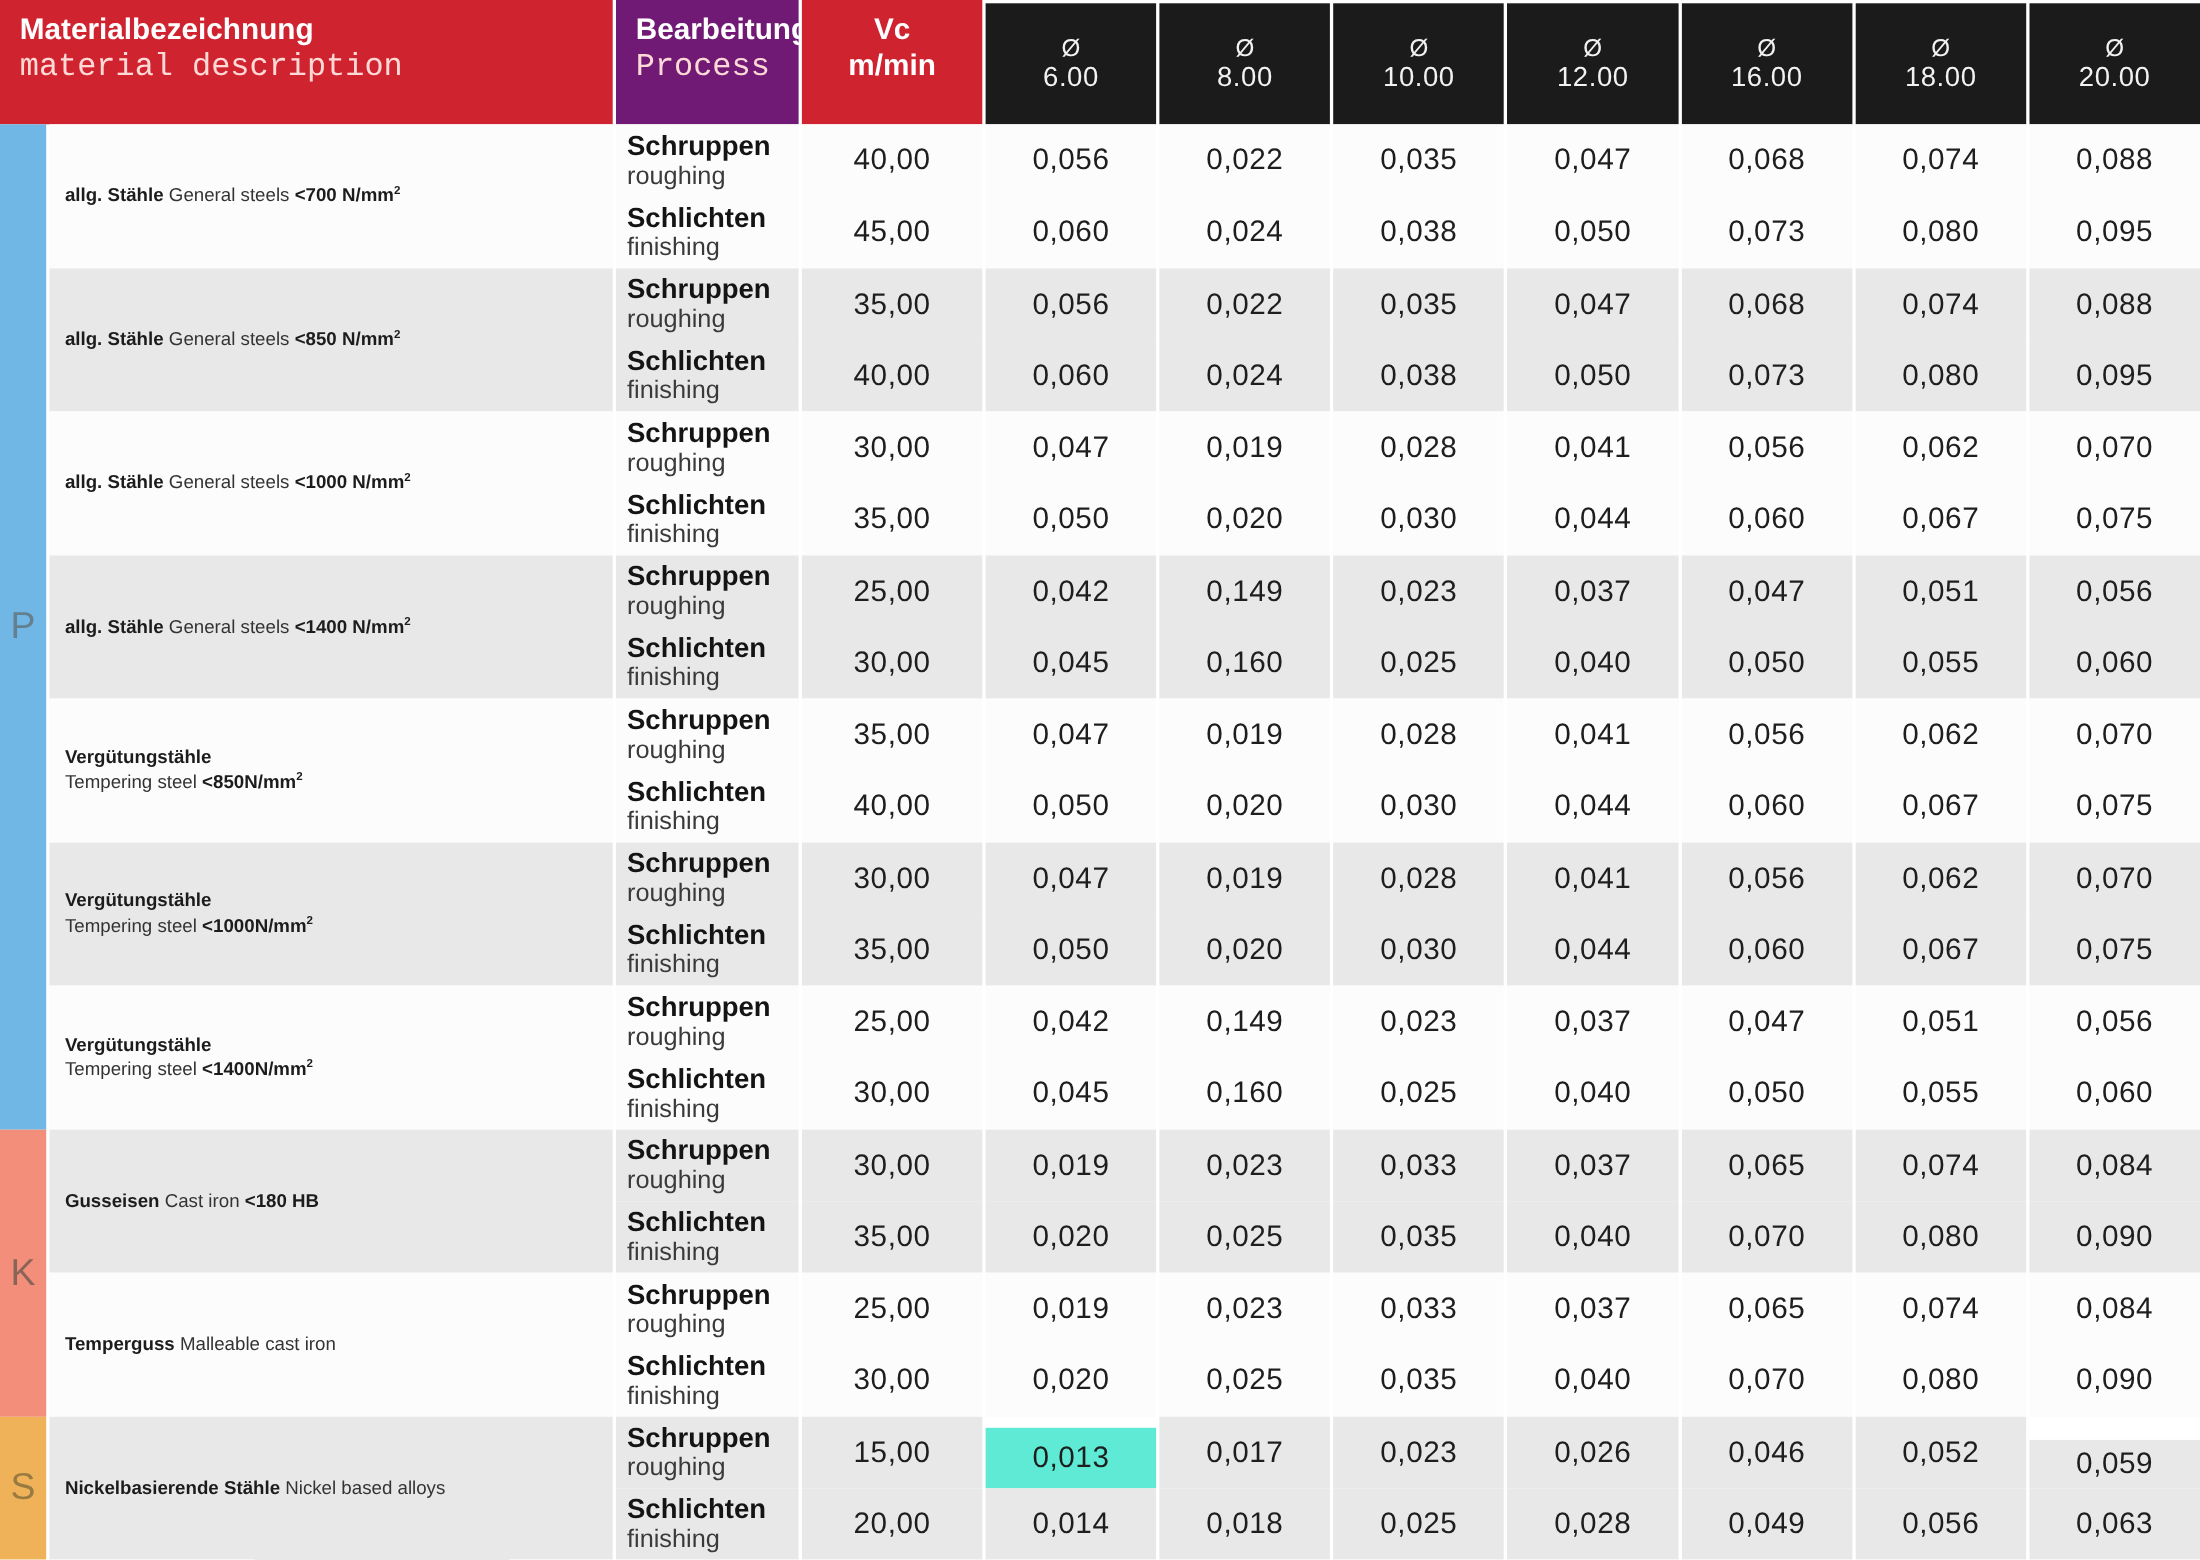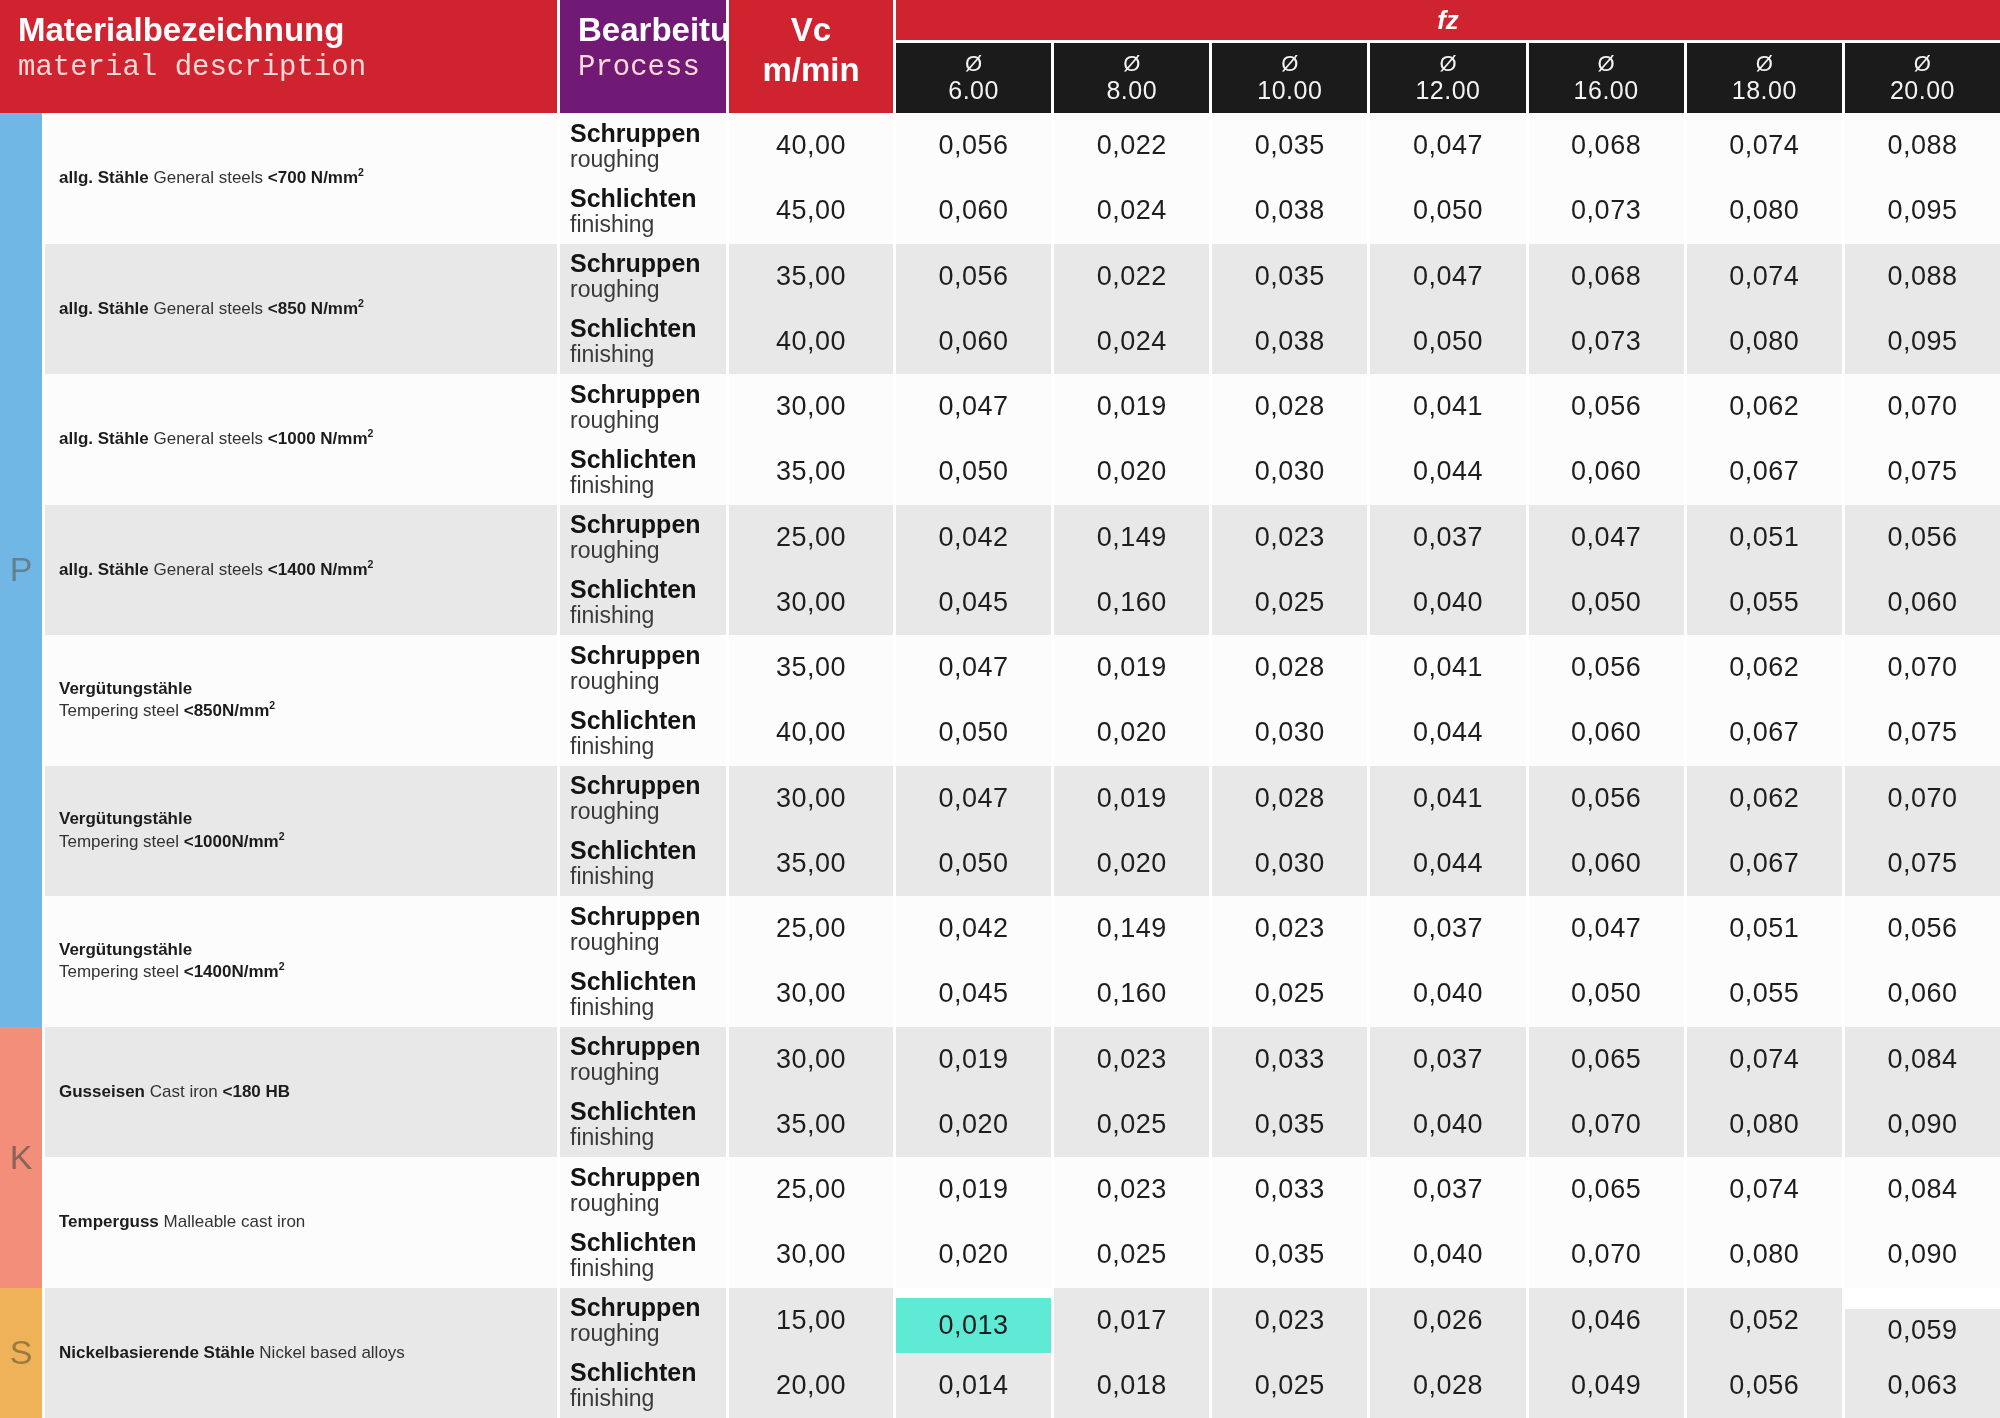--- a/index.html
+++ b/index.html
@@ -16,21 +16,21 @@
     column-gap:3px;
     width:2000px;
     background:#ffffff;
   }
   
   .hdr { height:113px; }
   .hcell { color:#ffffff; padding:10px 0 0 18px; }
   .h-material { grid-column:1 / span 2; }
   .h-process  { grid-column:3; }
   .h-vc       { grid-column:4; text-align:center; padding-left:0; }
-  .h-bold { font-weight:bold; font-size:33px; line-height:1.22; }
+  .h-bold { font-weight:bold; font-size:27px; line-height:1.22; }
   .h-reg  { font-weight:normal; font-size:29px; line-height:1.22; color:#ffd9d6;font-family:Liberation Mono, monospace; }
   .h-fz { grid-column:5 / span 7; display:flex; flex-direction:column; background:#ffffff; }
   .fz-label {
     height:40px; flex:0 0 40px; display:flex; align-items:center; justify-content:center;
     color:#ffffff; font-weight:bold; font-style:italic; font-size:26px;
   }
   .dia-row {
     flex:1; margin-top:3px;
     display:grid; grid-template-columns:repeat(7,1fr); column-gap:3px;
   }
@@ -74,21 +74,20 @@
     </div>
     <div class="hcell h-process" style="background: #701a75;">
       <div class="h-bold">Bearbeitung</div>
       <div class="h-reg">Process</div>
     </div>
     <div class="hcell h-vc" style="background: rgb(208, 35, 48);">
       <div class="h-bold">Vc</div>
       <div class="h-bold">m/min</div>
     </div>
     <div class="h-fz">
-      <div class="fz-label" style="background: rgb(208, 35, 48);">fz</div>
       <div class="dia-row">
           <div class="dia-cell" style="background: rgb(27, 27, 27);">
             <span class="dia-sym">Ø</span>
             <span class="dia-val">6.00</span>
           </div>
           <div class="dia-cell" style="background: rgb(27, 27, 27);">
             <span class="dia-sym">Ø</span>
             <span class="dia-val">8.00</span>
           </div>
           <div class="dia-cell" style="background: rgb(27, 27, 27);">

